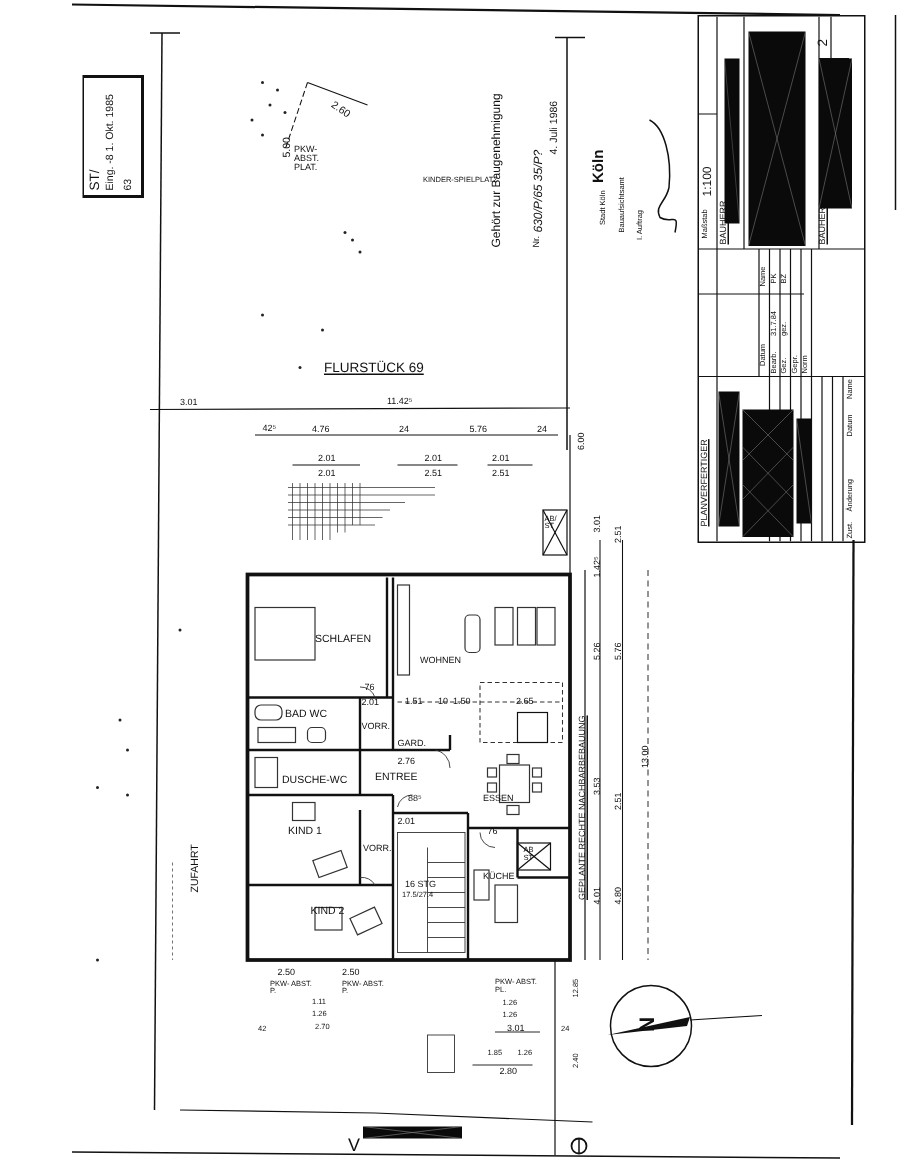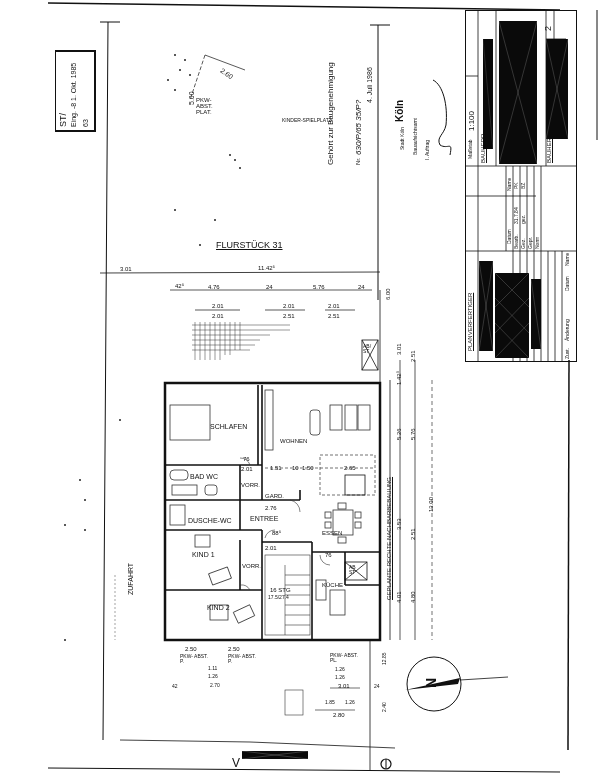--- a/index.html
+++ b/index.html
@@ -195,21 +195,21 @@
   <span class="txt vert" style="left:366px;top:103px;font-size:7px;">4. Juli 1986</span>
   <span class="txt vert" style="left:395px;top:122px;font-size:10px;font-weight:bold;">Köln</span>
   <span class="txt vert" style="left:400px;top:150px;font-size:5px;">Stadt Köln</span>
   <span class="txt vert" style="left:413px;top:155px;font-size:5px;">Bauaufsichtsamt</span>
   <span class="txt vert" style="left:425px;top:160px;font-size:5px;">I. Auftrag</span>
   <svg class="abs" style="left:428px;top:75px;width:30px;height:85px;" viewBox="0 0 30 85">
     <path d="M5,5 C15,10 20,30 18,50 C16,60 8,62 12,70 C20,75 25,65 22,80" fill="none" stroke="#111" stroke-width="1"></path>
   </svg>
 </div>
 
-<span class="txt" style="left:216px;top:241px;font-size:9px;text-decoration:underline;">FLURSTÜCK 31</span>
+<span class="txt" style="left:216px;top:241px;font-size:9px;text-decoration:underline;">FLURSTÜCK 69</span>
 
 <span class="txt" style="left:120px;top:266px;font-size:6px;">3.01</span>
 <span class="txt" style="left:258px;top:265px;font-size:6px;">11.42⁵</span>
 <span class="txt" style="left:175px;top:283px;font-size:6px;">42⁵</span>
 <span class="txt" style="left:208px;top:284px;font-size:6px;">4.76</span>
 <span class="txt" style="left:266px;top:284px;font-size:6px;">24</span>
 <span class="txt" style="left:313px;top:284px;font-size:6px;">5.76</span>
 <span class="txt" style="left:358px;top:284px;font-size:6px;">24</span>
 <span class="txt" style="left:212px;top:303px;font-size:6px;">2.01</span>
 <span class="txt" style="left:212px;top:313px;font-size:6px;">2.01</span>

